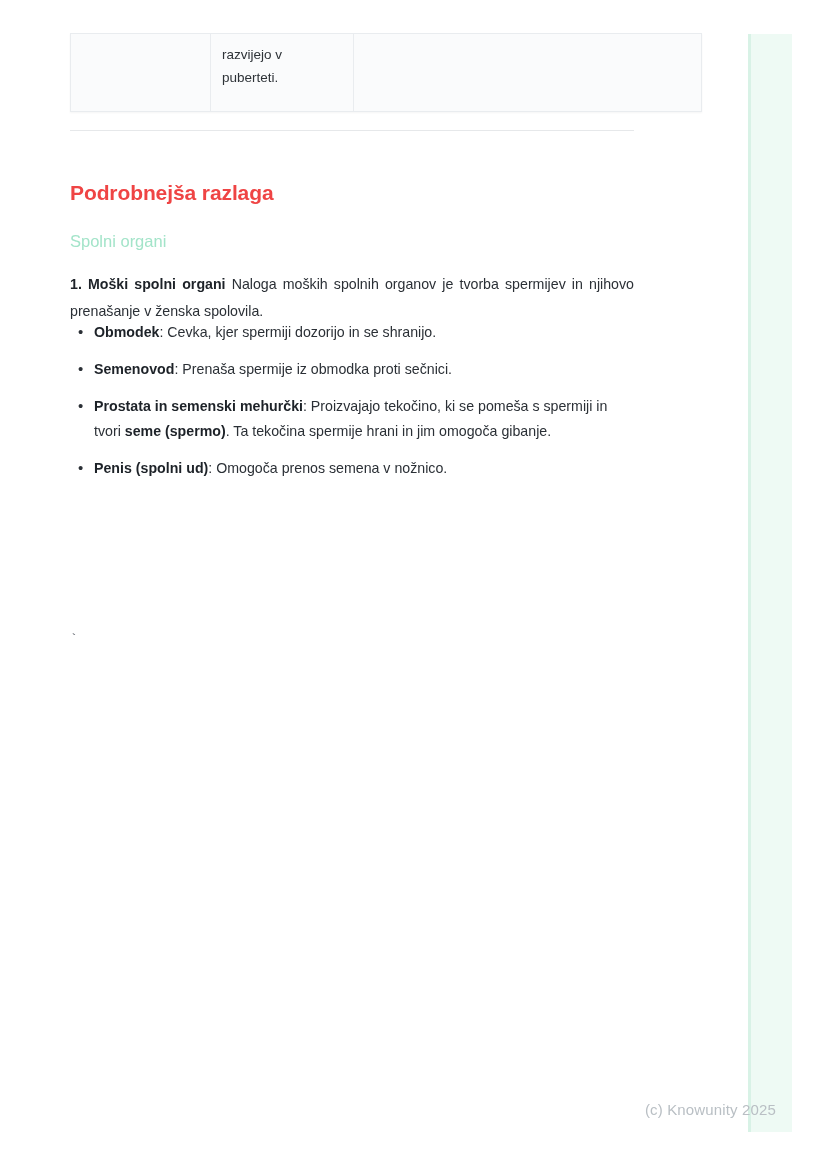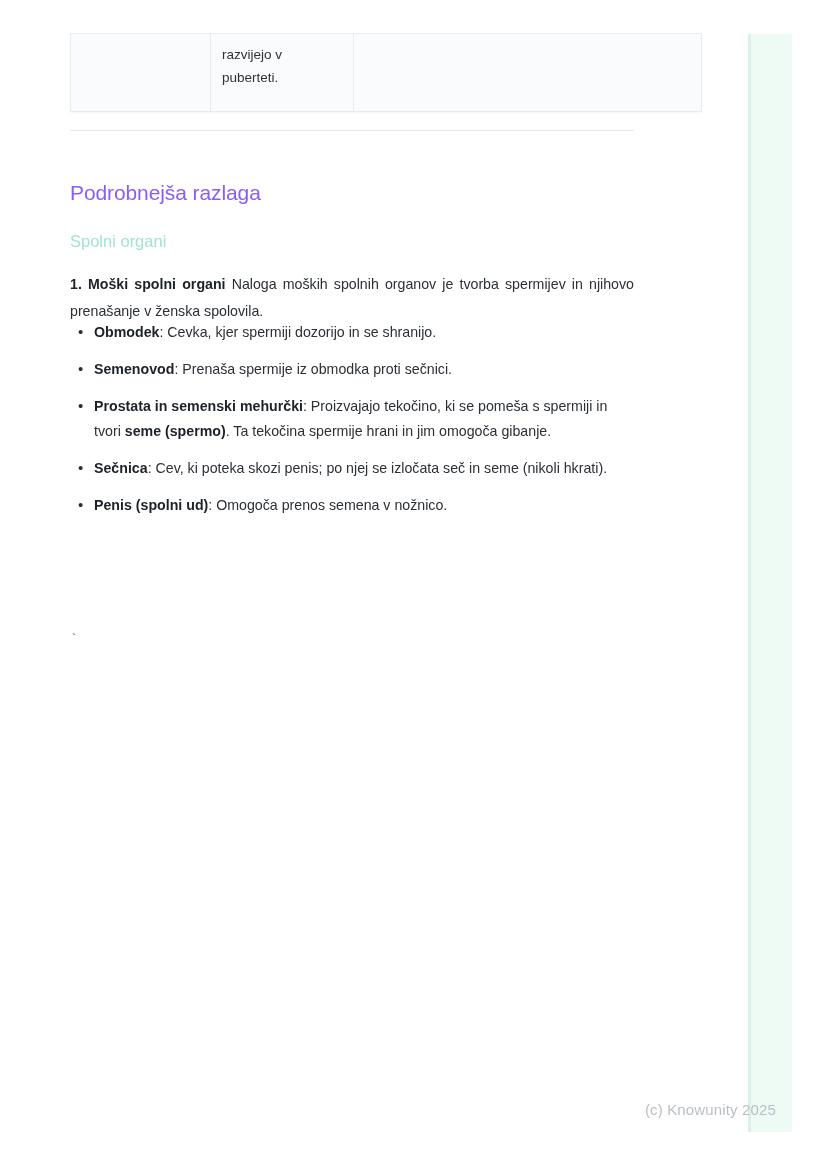--- a/index.html
+++ b/index.html
@@ -83,22 +83,22 @@
     height: 1px;
     background: #e6e8ea;
   }
 
   
   .h-main {
     position: absolute;
     left: 70px;
     top: 157px;
     font-size: 21px;
-    font-weight: 400;
-    color: #8b5cf6;
+    font-weight: 700;
+    color: #ef4444;
     letter-spacing: -0.1px;
     line-height: 27px;
     margin-top: 22px;
   }
   .h-sub {
     position: absolute;
     left: 70px;
     top: 215px;
     font-size: 16.5px;
     font-weight: 400;
@@ -201,23 +201,20 @@
     <li>
       <b>Obmodek</b><span>: Cevka, kjer spermiji dozorijo in se shranijo.</span><b></b><span></span>
     </li>
     <li>
       <b>Semenovod</b><span>: Prenaša spermije iz obmodka proti sečnici.</span><b></b><span></span>
     </li>
     <li>
       <b>Prostata in semenski mehurčki</b><span>: Proizvajajo tekočino, ki se pomeša s spermiji in tvori </span><b>seme (spermo)</b><span>. Ta tekočina spermije hrani in jim omogoča gibanje.</span>
     </li>
     <li>
-      <b>Sečnica</b><span>: Cev, ki poteka skozi penis; po njej se izločata seč in seme (nikoli hkrati).</span><b></b><span></span>
-    </li>
-    <li>
       <b>Penis (spolni ud)</b><span>: Omogoča prenos semena v nožnico.</span><b></b><span></span>
     </li>
   </ul>
 
   <div class="stray-mark">`</div>
 
 </div>
 
 <div class="watermark">(c) Knowunity 2025</div>
 

